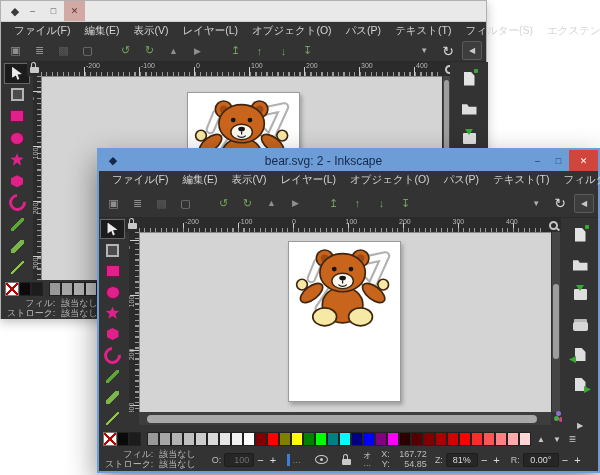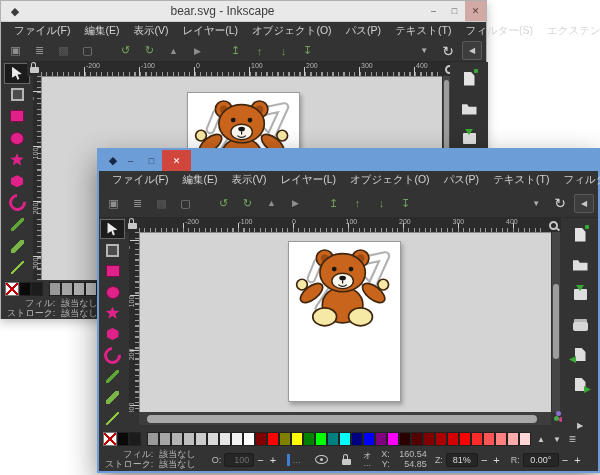--- a/index.html
+++ b/index.html
@@ -158,21 +158,20 @@
   .bearbox{position:absolute;left:-4px;top:2px;width:120px;height:86px;}
 </style>
 </head>
 <body>
 
 <div id="stage">
 
   <div class="win" id="backwin">
     <div class="titlebar">
       <span class="winlogo">◆</span>
-      <span class="title">bear.svg - Inkscape</span>
       <span class="winbtns">
         <span class="wbtn">–</span>
         <span class="wbtn">□</span>
         <span class="wbtn close">✕</span>
       </span>
     </div>
     <div class="menubar">
 
     <span class="mitem">ファイル(F)</span>
         <span class="mitem">編集(E)</span>
@@ -343,20 +342,21 @@
         <span>該当なし</span>
         <span class="lab">ストローク:</span>
         <span>該当なし</span>
       </div>
     </div>
   </div>
 
   <div class="win" id="frontwin">
     <div class="titlebar">
       <span class="winlogo">◆</span>
+      <span class="title">bear.svg: 2 - Inkscape</span>
       <span class="winbtns">
         <span class="wbtn">–</span>
         <span class="wbtn">□</span>
         <span class="wbtn close">✕</span>
       </span>
     </div>
     <div class="menubar">
 
     <span class="mitem">ファイル(F)</span>
         <span class="mitem">編集(E)</span>
@@ -546,21 +546,21 @@
       <span class="eye" style="margin-left:14px"></span>
       <span class="locky" style="margin-left:14px;margin-top:3px">
           <b></b>
           <i></i>
         </span>
       <span class="kana-mini" style="margin-left:12px">
         <span>オ</span><br><span>…</span>
       </span>
       <span class="xy" style="margin-left:10px">
         <span>X:</span>
-        <span>160.54</span>
+        <span>167.72</span>
         <span>Y:</span>
         <span>54.85</span>
       </span>
       <span style="margin-left:8px">Z:</span>
       <span class="field" style="margin-left:3px;width:32px;text-align:center">81%</span>
       <span class="pm">−</span>
       <span class="pm">+</span>
       <span style="margin-left:8px">R:</span>
       <span class="field" style="margin-left:3px;width:36px;text-align:center">0.00°</span>
       <span class="pm">−</span>

